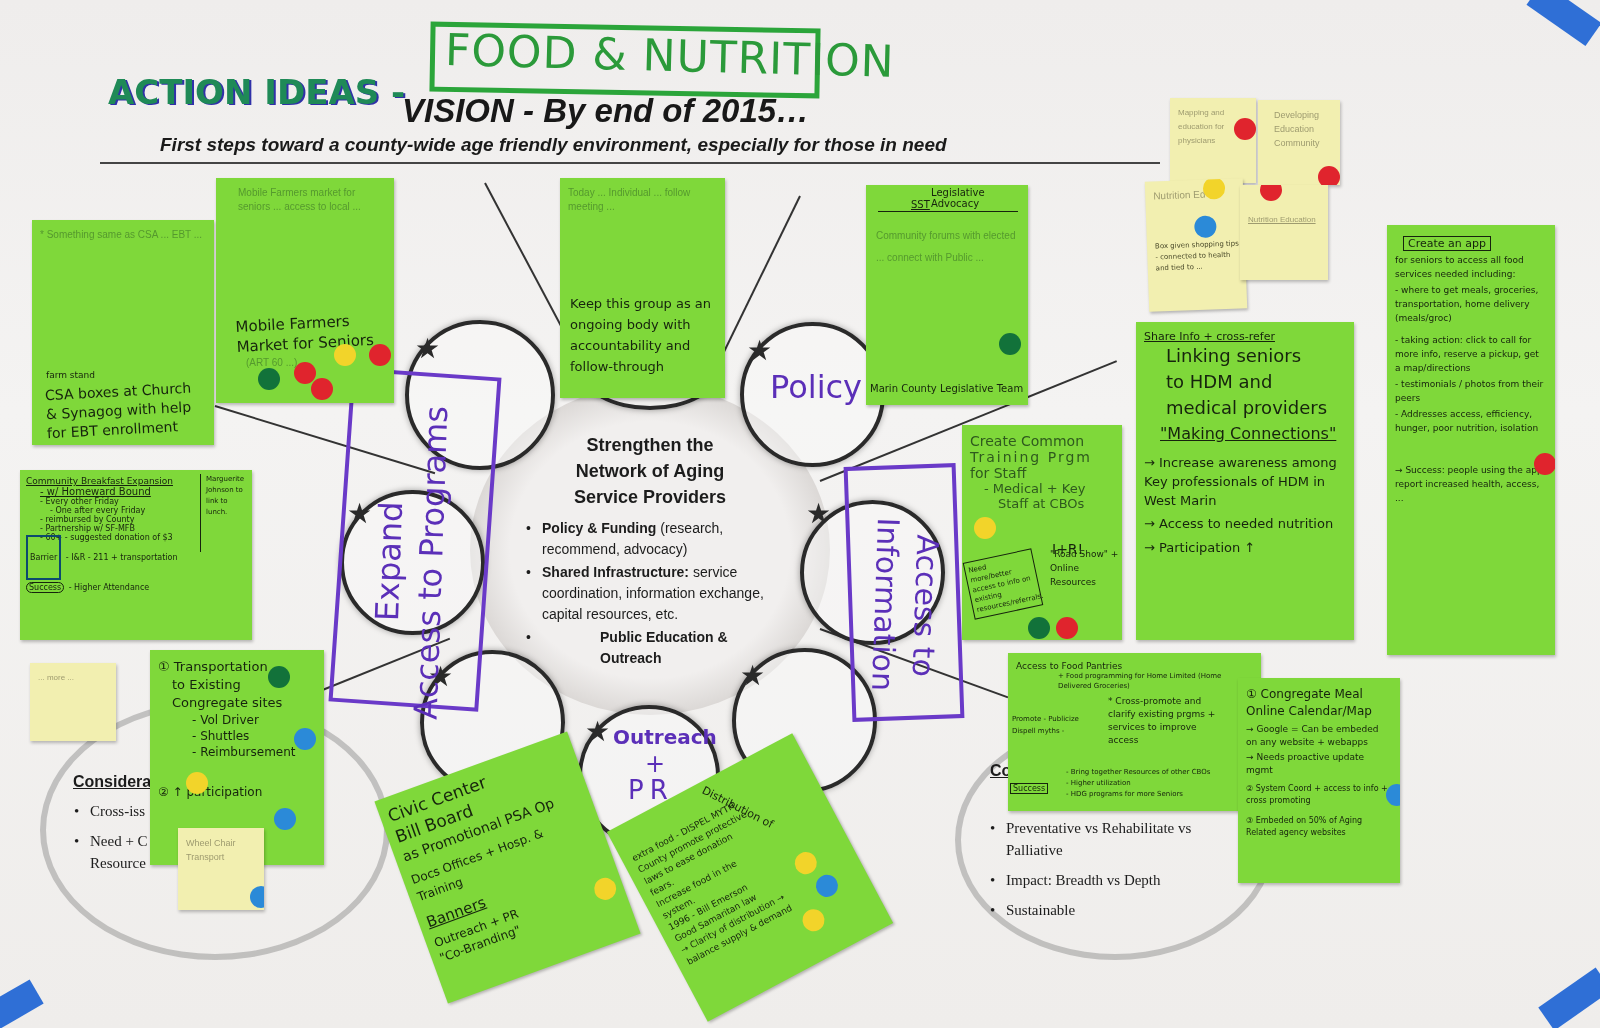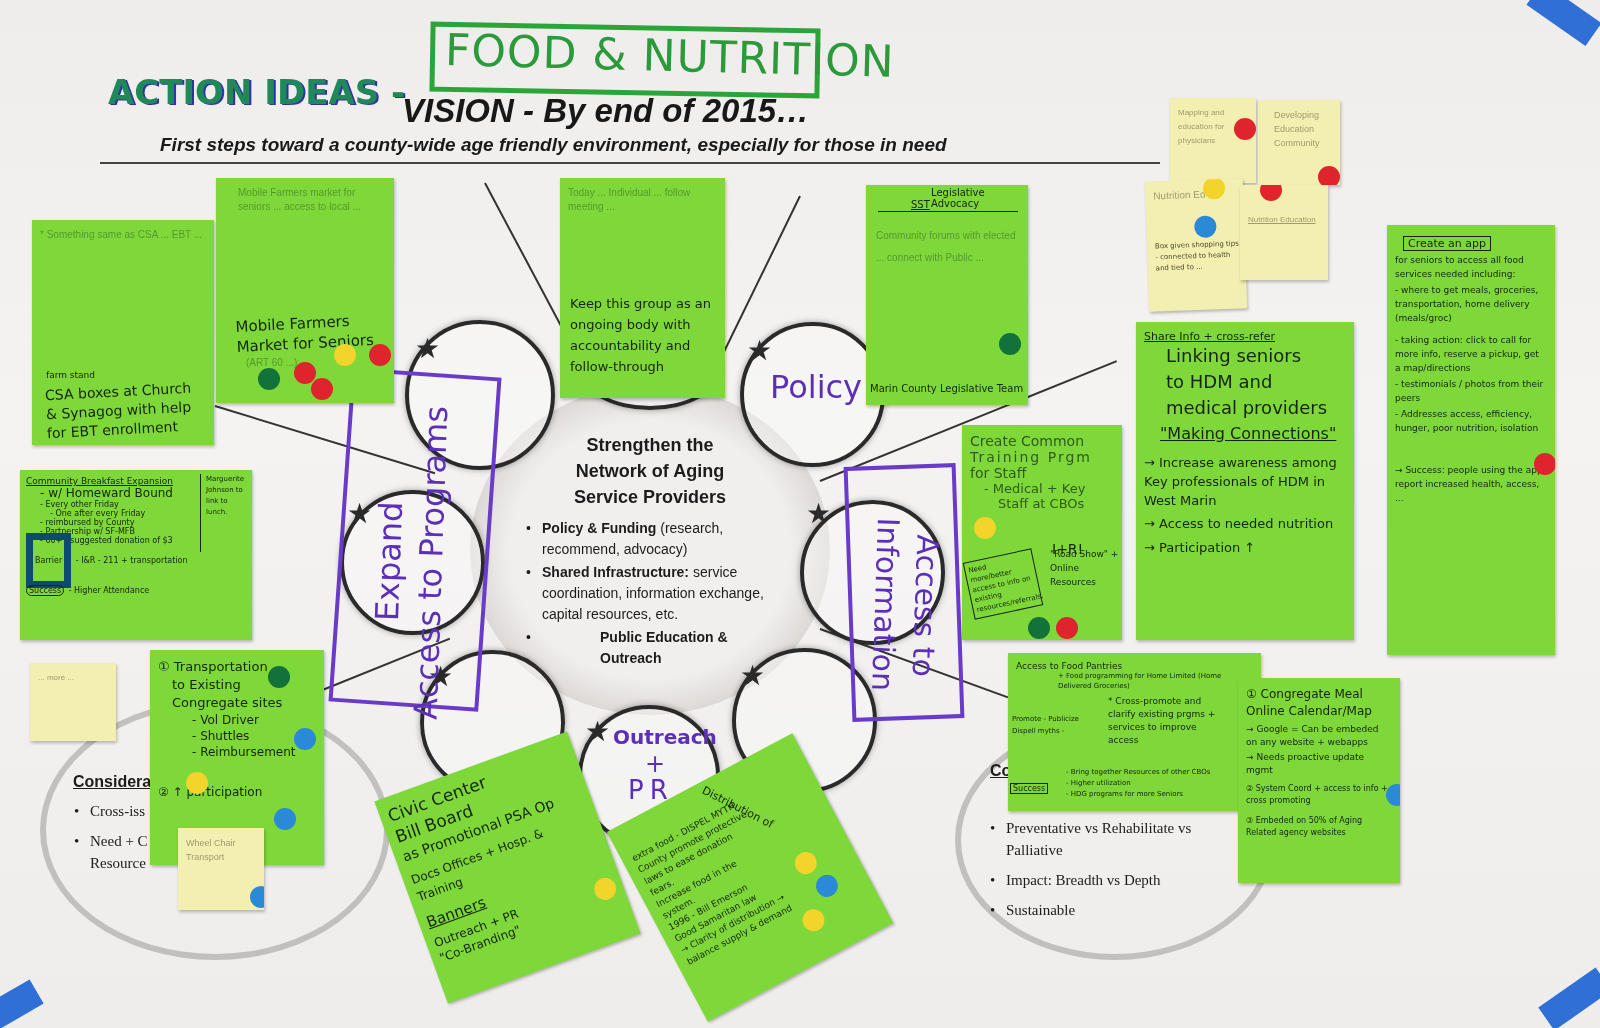--- a/index.html
+++ b/index.html
@@ -157,28 +157,28 @@
     <div class="hand" style="position:absolute;left:65px;top:2px;font-size:10px;">Legislative Advocacy</div>
     <div class="hand" style="position:absolute;left:45px;top:14px;font-size:10px;text-decoration:underline;">SST</div>
     <div style="position:absolute;left:12px;top:26px;width:140px;height:1px;background:#16240d;"></div>
     <div class="faint" style="position:absolute;left:10px;top:40px;width:140px;line-height:22px;">Community forums with elected ... connect with Public ...</div>
     <div class="dot green" style="left:133px;top:148px;"></div>
     <div class="hand" style="position:absolute;left:4px;top:198px;font-size:10px;">Marin County Legislative Team</div>
   </div>
 
   <div class="sticky" style="left:20px;top:470px;width:232px;height:170px;padding:6px;">
     <div class="hand" style="font-size:9px;text-decoration:underline;">Community Breakfast Expansion</div>
-    <div class="hand" style="font-size:12px;padding-left:14px;">- w/ Homeward Bound</div>
+    <div class="hand" style="font-size:10px;padding-left:14px;text-decoration:underline;">- w/ Homeward Bound</div>
     <div class="hand" style="font-size:8px;padding-left:14px;">- Every other Friday</div>
     <div class="hand" style="font-size:8px;padding-left:24px;">- One after every Friday</div>
     <div class="hand" style="font-size:8px;padding-left:14px;">- reimbursed by County</div>
     <div class="hand" style="font-size:8px;padding-left:14px;">- Partnership w/ SF-MFB</div>
     <div class="hand" style="font-size:8px;padding-left:14px;">- 60+ - suggested donation of $3</div>
     <div style="margin-top:4px;">
-      <span class="hand" style="font-size:8px;border:7px solid #0c4a6e;padding:16px 2px;">Barrier</span>
+      <span class="hand" style="font-size:8px;border:2px solid #0c4a6e;padding:16px 2px;">Barrier</span>
       <span class="hand" style="font-size:8px;">- I&amp;R  - 211 + transportation</span>
     </div>
     <div style="margin-top:12px;">
       <span class="hand" style="font-size:8px;border:1px solid #16240d;border-radius:6px;padding:0 2px;">Success</span>
       <span class="hand" style="font-size:8px;">- Higher Attendance</span>
     </div>
     <div style="position:absolute;left:180px;top:4px;width:1px;height:78px;background:#16240d;"></div>
     <div class="hand" style="position:absolute;left:186px;top:4px;width:44px;font-size:7px;line-height:11px;">Marguerite Johnson to link to lunch.</div>
   </div>
 

